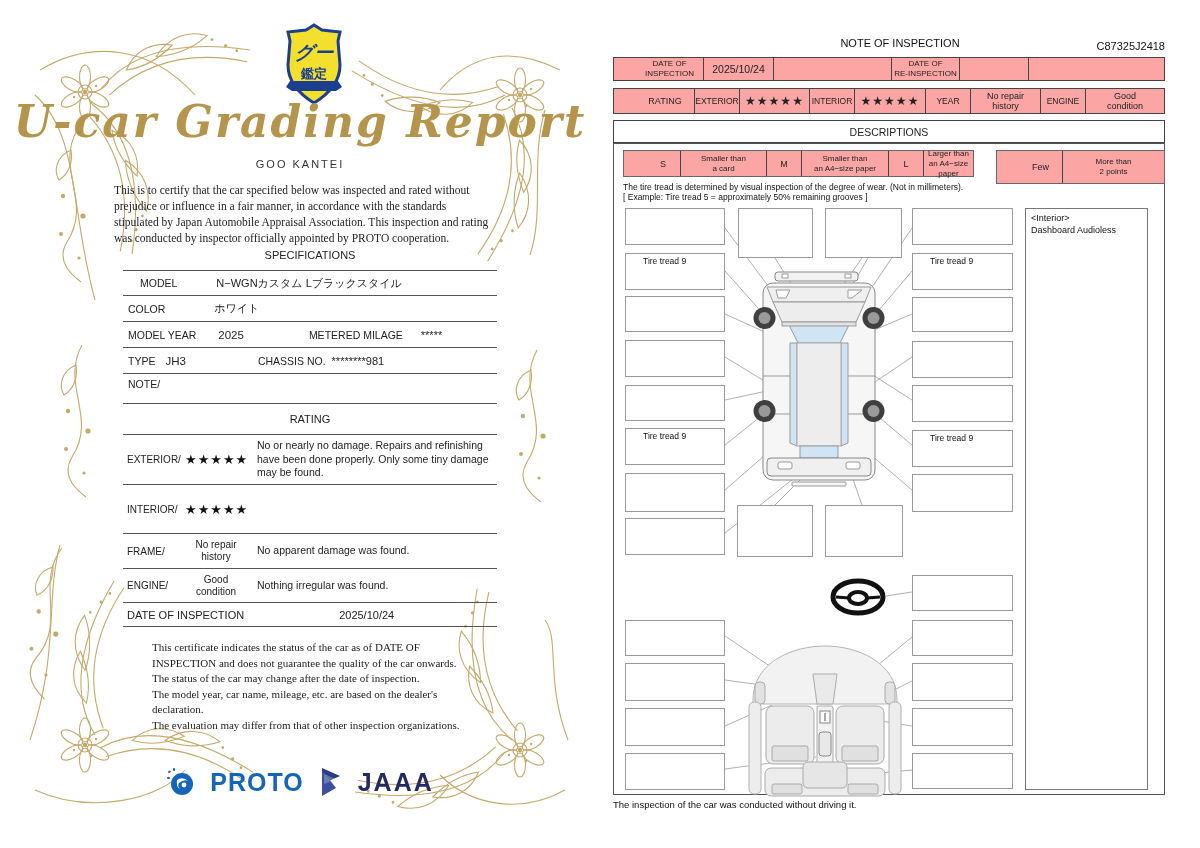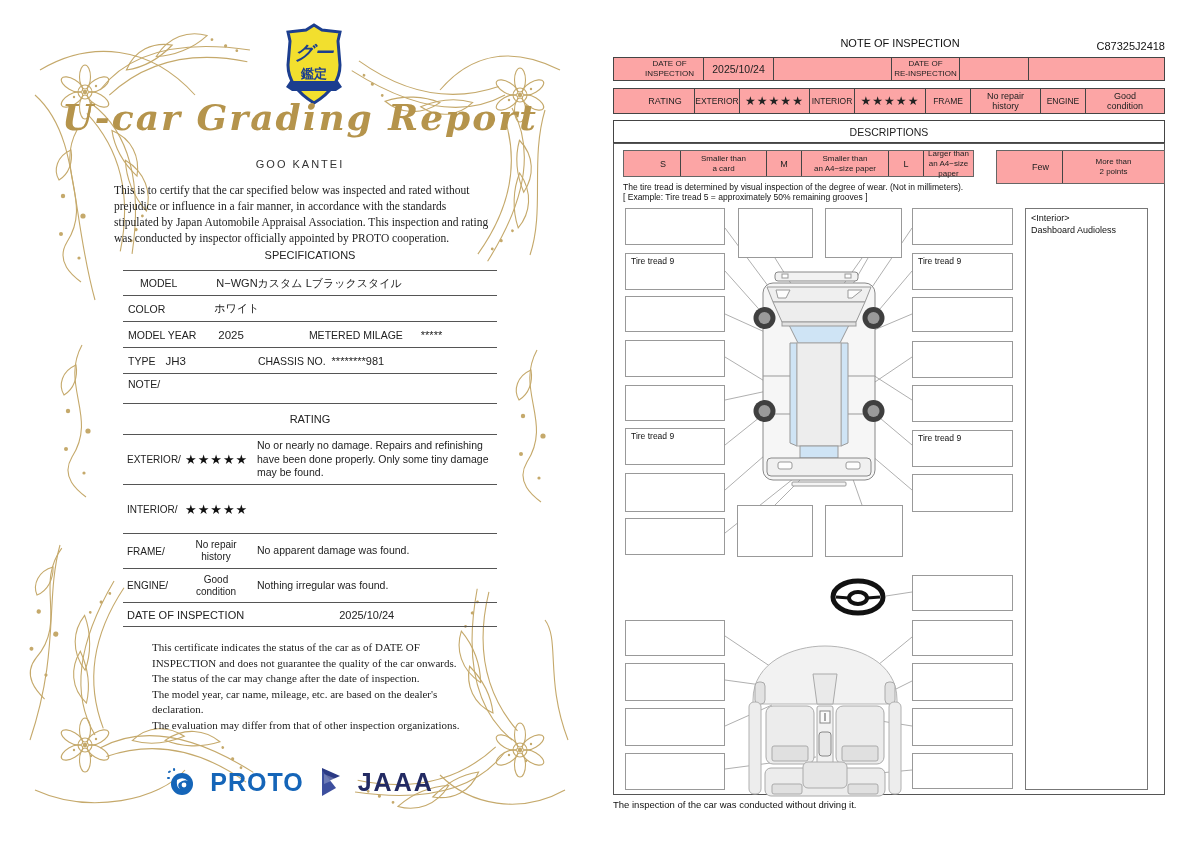--- a/index.html
+++ b/index.html
@@ -5,21 +5,21 @@
   * { box-sizing: border-box; margin: 0; padding: 0; }
   html,body { background:#fff; }
   .sheet { position:relative; width:1200px; height:848px; background:#fff; overflow:hidden;
            font-family:"Liberation Sans", sans-serif; color:#222; }
   .abs { position:absolute; }
 
   
   .page-left { position:absolute; left:0; top:0; width:600px; height:848px; }
   .cert-title { position:absolute; left:0; top:96px; width:600px; text-align:center;
     font-family:"DejaVu Serif", serif; font-style:italic; font-weight:bold;
-    font-size:36px; color:#b5944c; letter-spacing:2px; }
+    font-size:44px; color:#b5944c; letter-spacing:2px; }
   .cert-org { position:absolute; left:0; top:158px; width:600px; text-align:center;
     font-size:11px; letter-spacing:2px; color:#333; }
   .cert-intro { position:absolute; left:114px; top:182px; width:375px;
     font-family:"Liberation Serif", serif; font-size:11.5px; line-height:16px; color:#222; }
   .sec-head { position:absolute; width:374px; left:123px; text-align:center; font-size:11px; color:#222; }
   .spec-table { position:absolute; left:123px; top:270px; width:374px; border-top:1px solid #555; }
   .spec-row { display:flex; align-items:center; border-bottom:1px solid #555; font-size:10.5px; position:relative; }
   .rating-table { position:absolute; left:123px; top:434px; width:374px; border-top:1px solid #555; }
   .r-row { display:flex; border-bottom:1px solid #555; font-size:10px; align-items:center; }
   .r-label { width:62px; padding-left:4px; }
@@ -40,21 +40,21 @@
   .cell { border-right:1px solid #444; display:flex; align-items:center; justify-content:center;
     text-align:center; line-height:10px; white-space:pre-line; }
   .cell:last-child { border-right:none; }
   .cell.sm { font-size:8px; }
   .cell.md { font-size:10.5px; }
   .cell.stars { font-size:12px; letter-spacing:1px; }
   .desc-bar { position:absolute; left:13px; top:120px; width:552px; height:23px; border:1px solid #444;
     display:flex; align-items:center; justify-content:center; font-size:10.5px; }
   .desc-box { position:absolute; left:13px; top:143px; width:552px; height:652px; border:1px solid #555; }
   .tire-note { position:absolute; left:23px; font-size:8.5px; color:#111; line-height:10px; }
-  .callout { position:absolute; border:1px solid #999; background:#fff; font-size:8.5px; padding:2px 5px; color:#111; }
+  .callout { position:absolute; border:1px solid #999; background:#fff; font-size:8.5px; padding:2px 17px; color:#111; }
   .interior-panel { position:absolute; left:425px; top:208px; width:123px; height:582px;
     border:1px solid #777; font-size:9px; line-height:12px; padding:3px 5px; color:#111; }
   .noc-footer { position:absolute; left:13px; top:799px; font-size:9.5px; color:#111; }
   svg text { user-select:none; }
 </style>
 </head>
 <body>
 
 <div class="sheet">
 
@@ -235,21 +235,21 @@
       <div class="cell md" style="width:69px;"></div>
       <div class="cell" style="flex:1;"></div>
     </div>
 
     <div class="tbl" style="left:13px;top:88px;width:552px;height:26px;">
       <div class="cell sm" style="width:59px;font-size:9px;">RATING</div>
       <div class="cell sm" style="width:45px;font-size:8.5px;">EXTERIOR</div>
       <div class="cell stars" style="width:70px;">★★★★★</div>
       <div class="cell sm" style="width:45px;font-size:8.5px;">INTERIOR</div>
       <div class="cell stars" style="width:71px;">★★★★★</div>
-      <div class="cell sm" style="width:45px;font-size:8.5px;">FRAME</div>
+      <div class="cell sm" style="width:45px;font-size:8.5px;">YEAR</div>
       <div class="cell sm" style="width:70px;font-size:9px;">No repair
 history</div>
       <div class="cell sm" style="width:45px;font-size:8.5px;">ENGINE</div>
       <div class="cell sm" style="flex:1;font-size:9px;">Good
 condition</div>
     </div>
 
     <div class="desc-bar">DESCRIPTIONS</div>
     <div class="desc-box"></div>
 

